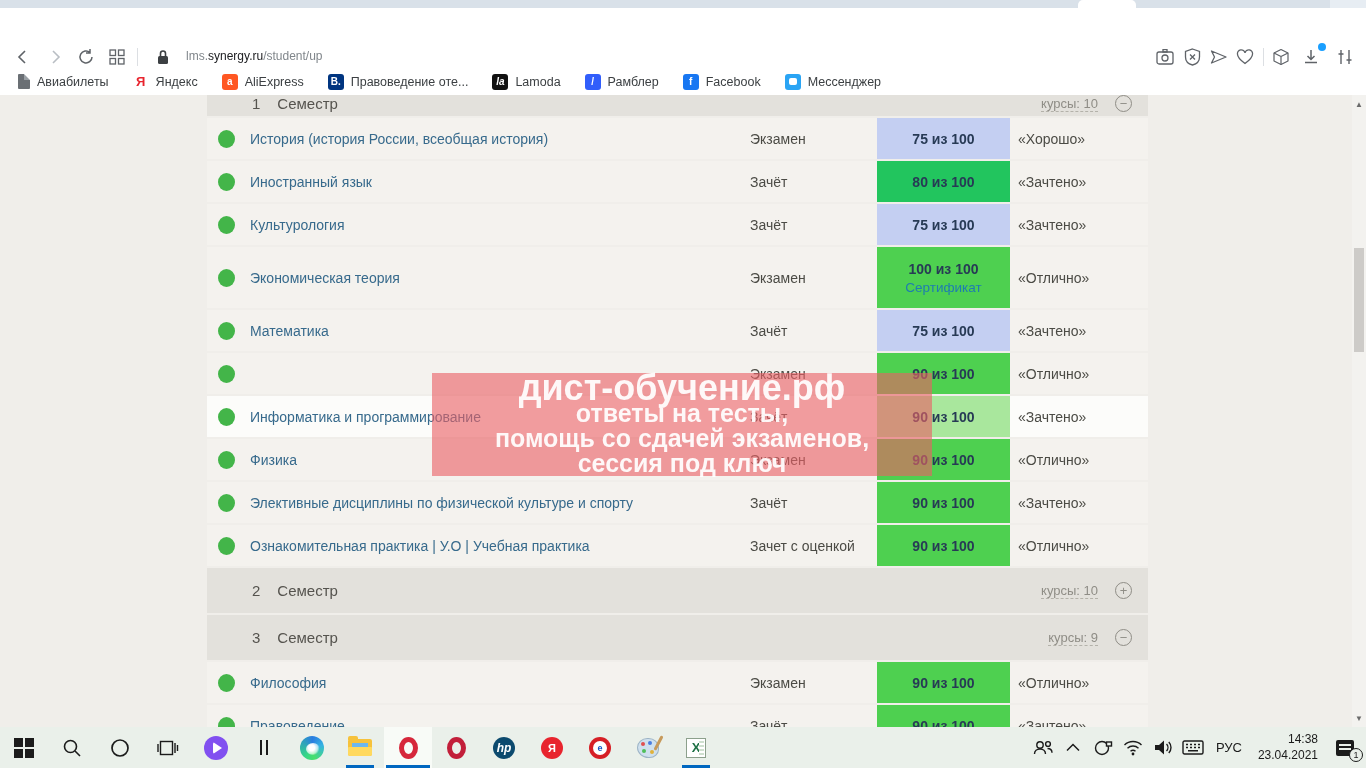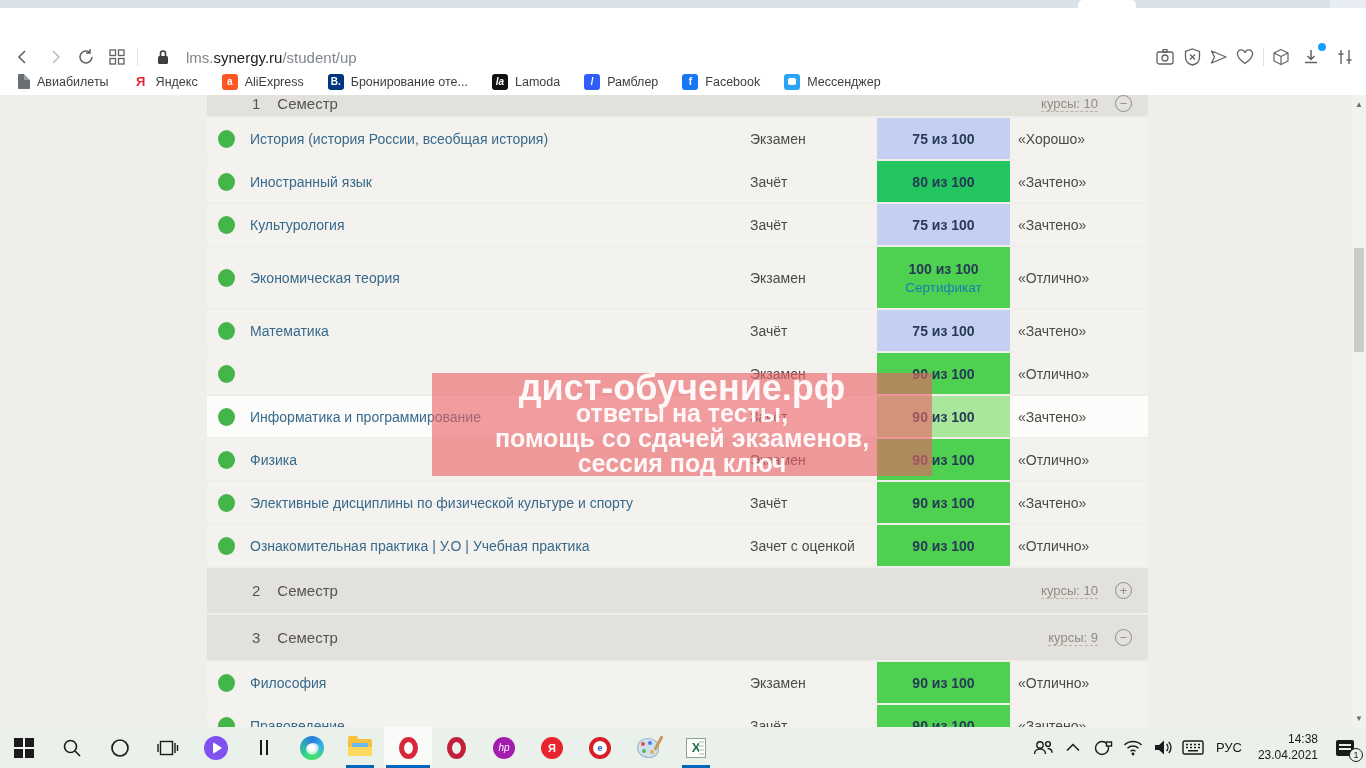--- a/index.html
+++ b/index.html
@@ -8,21 +8,21 @@
   .screen { position:relative; width:1366px; height:768px; background:#fff; overflow:hidden; }
 
   
   .top-strip { position:absolute; left:0; top:0; width:1366px; height:8px; background:#d9e1e9; }
   .tab-bump { position:absolute; left:1078px; top:0; width:58px; height:8px; background:#fff; border-radius:5px 5px 0 0; }
   .close-tile { position:absolute; right:0; top:0; width:36px; height:30px; background:#e7edf3; display:flex; align-items:center; justify-content:center; color:#4a4f55; }
   .toolbar { position:absolute; left:0; top:8px; width:1366px; height:60px; background:#fff; }
   .tb-ico { position:absolute; top:36px; width:26px; height:26px; display:flex; align-items:center; justify-content:center; color:#5f6368; }
   .tb-ico.dim { color:#b9bec4; }
   .tb-div { position:absolute; top:40px; width:1px; height:18px; background:#dcdfe3; }
-  .url-text { position:absolute; left:186px; top:41px; font-size:15px; color:#202124; white-space:nowrap; }
+  .url-text { position:absolute; left:186px; top:41px; font-size:12px; color:#202124; white-space:nowrap; }
   .url-text .mut { color:#80868b; }
   .dl-dot { position:absolute; right:-2px; top:-1px; width:8px; height:8px; border-radius:50%; background:#1a9fff; }
 
   
   .bookmarks { position:absolute; left:4px; top:68px; width:1366px; height:28px; background:#fff; border-bottom:1px solid #e8e8e8; display:flex; align-items:center; padding-left:14px; gap:24px; }
   .bm { display:flex; align-items:center; gap:7px; font-size:12.5px; color:#3c4043; white-space:nowrap; cursor:default; }
   .bm-ico { width:16px; height:16px; border-radius:3px; display:flex; align-items:center; justify-content:center; font-weight:bold; font-size:10px; flex:0 0 auto; }
   .bm-doc { position:relative; width:12px; height:15px; background:#6a6f74; border-radius:1px; }
   .bm-doc::after { content:""; position:absolute; right:0; top:0; border:3px solid #fff; border-left-color:#9aa0a5; border-bottom-color:#9aa0a5; }
   .bm-chat-inner { width:8px; height:7px; background:#fff; border-radius:2px; }
@@ -80,21 +80,21 @@
   .bars2 { display:flex; gap:4px; }
   .bars2 span { width:2px; height:15px; background:#1b1b1b; }
   .edge-c { width:24px; height:24px; border-radius:50%; background:conic-gradient(from 220deg,#35d687,#2a7de1 40%,#35b3e2 60%,#47e06c 85%,#35d687); position:relative; overflow:hidden; }
   .edge-c::after { content:""; position:absolute; left:6px; top:7px; width:14px; height:12px; border-radius:50%; background:radial-gradient(circle at 40% 40%, #fff 0 3px, rgba(255,255,255,.65) 6px, transparent 8px); }
   .folder { position:relative; width:24px; height:17px; }
   .folder .back { position:absolute; inset:0; background:#f6c23c; border-radius:2px; }
   .folder .back::before { content:""; position:absolute; left:0; top:-3px; width:10px; height:4px; background:#f6c23c; border-radius:2px 2px 0 0; }
   .folder .blue { position:absolute; left:4px; top:4px; width:16px; height:9px; background:#6bb7f0; }
   .folder .front { position:absolute; left:0; bottom:0; width:24px; height:9px; background:#ffd95e; border-radius:1px 1px 2px 2px; }
   .opera-o { width:19px; height:22px; border:5px solid #d6273b; border-radius:50%; }
-  .hp-c { width:22px; height:22px; background:#a21caf; color:#fff; font-size:10px; font-weight:normal; font-style:italic; }
+  .hp-c { width:22px; height:22px; background:#0c4a6e; color:#fff; font-size:12px; font-weight:bold; font-style:italic; }
   .yaR { width:22px; height:22px; background:#e8242e; color:#fff; font-size:11px; font-weight:bold; }
   .redC { width:22px; height:22px; background:#d61f26; }
   .redC .in { width:14px; height:14px; background:#fff; border-radius:50%; color:#1556c6; font-size:9px; font-weight:bold; display:flex; align-items:center; justify-content:center; }
   .palette { position:relative; width:22px; height:20px; background:#cfe0ee; border-radius:50% 50% 45% 55%; border:1px solid #9db4c6; }
   .palette i { position:absolute; width:4px; height:4px; border-radius:50%; }
   .palette .p1{ left:3px; top:3px; background:#e05050; } .palette .p2{ left:10px; top:2px; background:#4a7de0; }
   .palette .p3{ left:4px; top:10px; background:#4fbf5a; } .palette .p4{ left:12px; top:11px; background:#e0b23c; }
   .palette .brush { position:absolute; right:-2px; top:-4px; width:3px; height:16px; background:#c79a5b; transform:rotate(28deg); border-radius:2px; }
   .excel-i { position:relative; width:20px; height:20px; background:#fff; border:1px solid #8ca08c; display:flex; align-items:center; justify-content:center; }
   .excel-i .x { color:#1e7145; font-weight:bold; font-size:13px; }
@@ -219,21 +219,21 @@
       <div class="bm">
         <span class="bm-ico" style="background: transparent; font-size: 13px; color: rgb(232, 36, 46);">Я</span>
         <span>Яндекс</span>
       </div>
       <div class="bm">
         <span class="bm-ico" style="background: rgb(255, 87, 34); color: rgb(255, 255, 255);">a</span>
         <span>AliExpress</span>
       </div>
       <div class="bm">
         <span class="bm-ico" style="background: rgb(0, 53, 128); color: rgb(255, 255, 255);">B.</span>
-        <span>Бронирование оте...</span>
+        <span>Правоведение оте...</span>
       </div>
       <div class="bm">
         <span class="bm-ico" style="background: rgb(17, 17, 17); color: rgb(255, 255, 255); font-style: italic;">la</span>
         <span>Lamoda</span>
       </div>
       <div class="bm">
         <span class="bm-ico" style="background: rgb(49, 94, 251); color: rgb(255, 255, 255);">/</span>
         <span>Рамблер</span>
       </div>
       <div class="bm">

